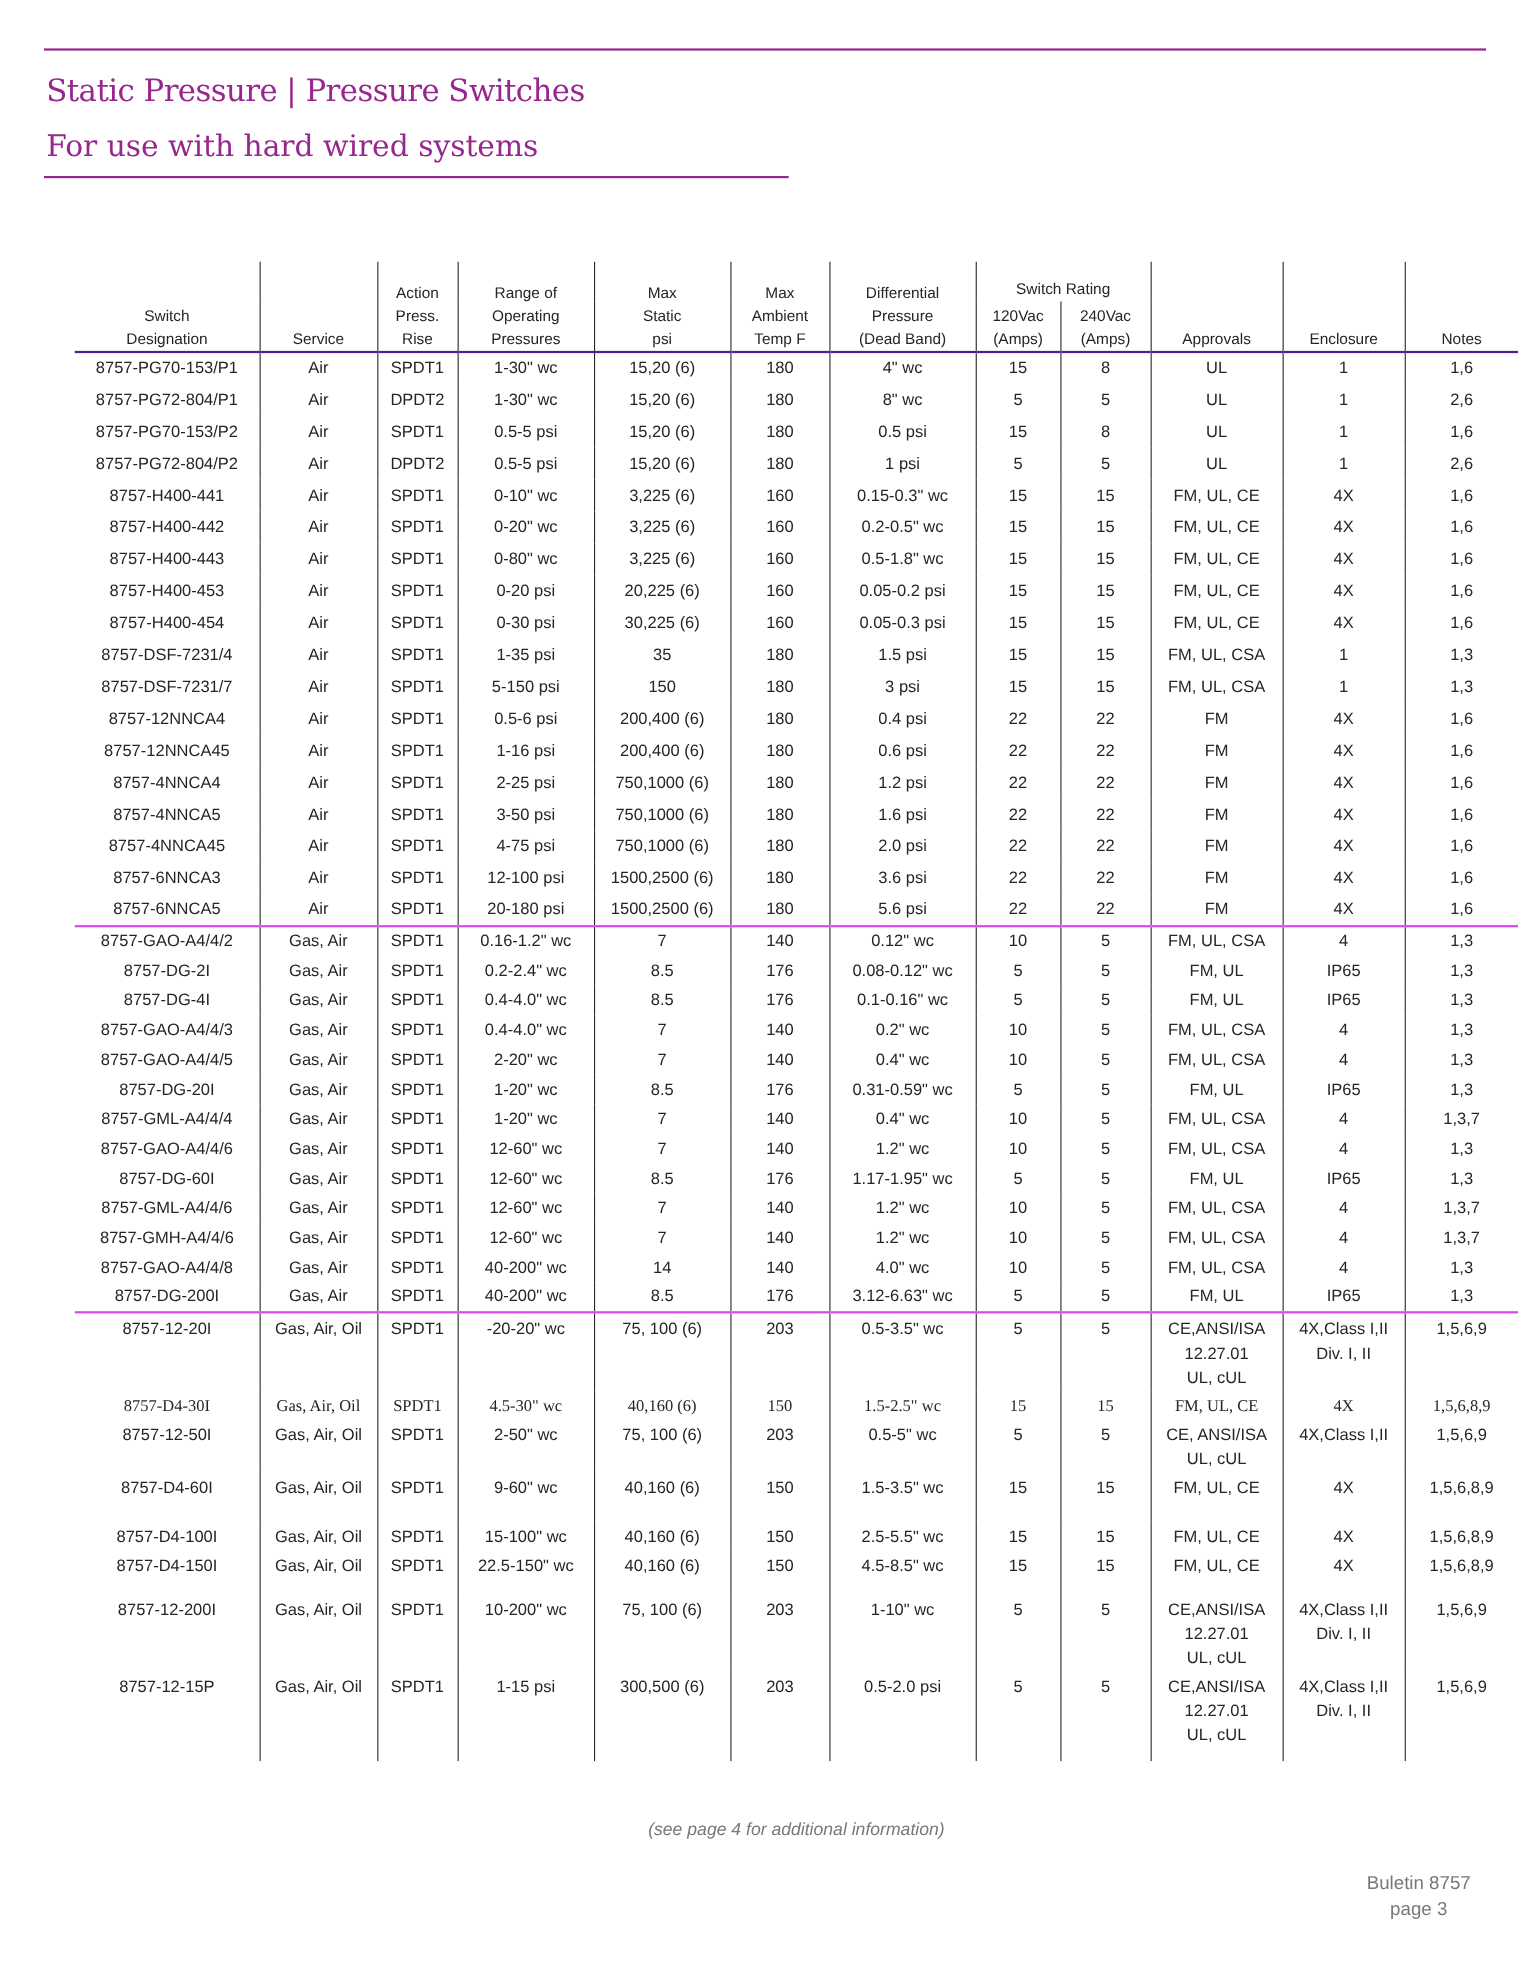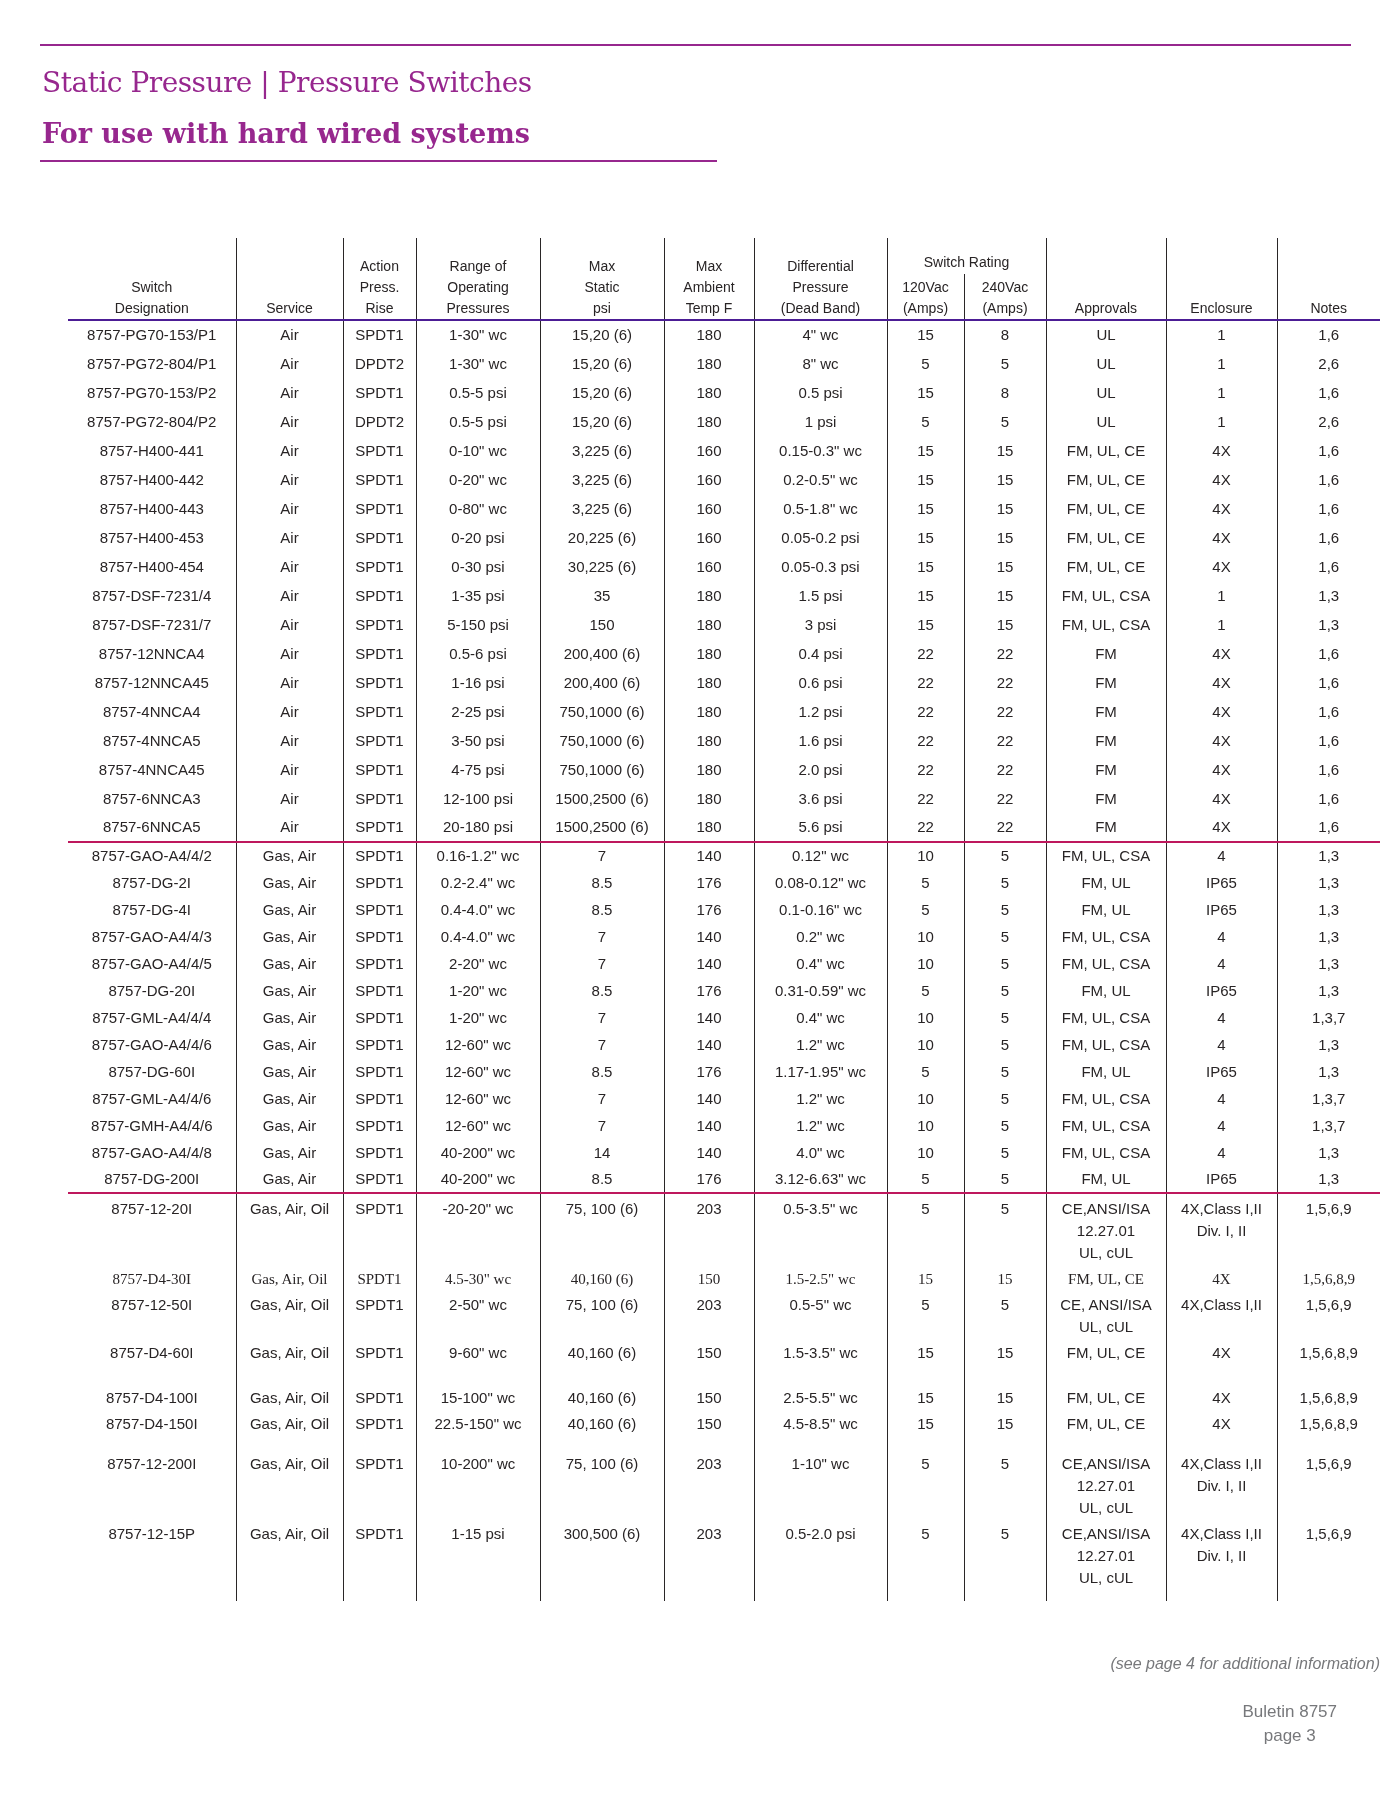--- a/index.html
+++ b/index.html
@@ -13,21 +13,21 @@
     position:absolute; left:40px; top:44px; width:1311px; height:2px;
     background:#97278e;
   }
   .page-title {
     position:absolute; left:42px; top:66px;
     font-family:"DejaVu Serif", serif; font-weight:400;
     font-size:28px; letter-spacing:-0.5px; color:#97278e; white-space:nowrap;
   }
   .page-subtitle {
     position:absolute; left:42px; top:118px;
-    font-family:"DejaVu Serif", serif; font-weight:700;
+    font-family:"DejaVu Serif", serif; font-weight:400;
     font-size:27px; color:#97278e; white-space:nowrap;
   }
   .rule-sub {
     position:absolute; left:40px; top:160px; width:677px; height:2px;
     background:#97278e;
   }
 
   table.spec {
     position:absolute; left:68px; top:238px; width:1312px;
     border-collapse:collapse; table-layout:fixed;
@@ -43,35 +43,35 @@
   thead th {
     font-weight:bold; font-size:14px; line-height:21px;
     vertical-align:bottom; padding-bottom:3px;
     border-bottom:2px solid #4c1d95;
   }
   thead th.sr { border-bottom:none; padding-bottom:1px;margin-left:15px; }
   tbody td { vertical-align:middle; line-height:20px; }
   tbody.s1 tr { height:29px; }
   tbody.s2 tr { height:27px; }
   tbody.s2 tr:first-child td, tbody.s3 tr:first-child td {
-    border-top:2px solid #be185d;
+    border-top:2px solid #d946ef;
   }
   tbody.s3 td { vertical-align:top; padding-top:4px; line-height:22px; }
   tbody.s3 tr:nth-child(1) { height:68px; }
   tbody.s3 tr:nth-child(2) { height:26px;font-family:Liberation Serif, serif; }
   tbody.s3 tr:nth-child(3) { height:47px; }
   tbody.s3 tr:nth-child(4) { height:45px; }
   tbody.s3 tr:nth-child(5) { height:26px; }
   tbody.s3 tr:nth-child(6) { height:40px; }
   tbody.s3 tr:nth-child(7) { height:69px; }
   tbody.s3 tr:nth-child(8) { height:82px; }
 
   .footnote {
     position:absolute; left:68px; top:1655px; width:1312px;
-    text-align:right; font-style:italic; font-size:16px; color:#77787b;
+    text-align:center; font-style:italic; font-size:16px; color:#77787b;
   }
   .bulletin {
     position:absolute; right:54px; top:1700px; text-align:center;
     font-size:17px; line-height:24px; color:#77787b;
   }
 </style>
 </head>
 <body>
 
 <div class="page">

